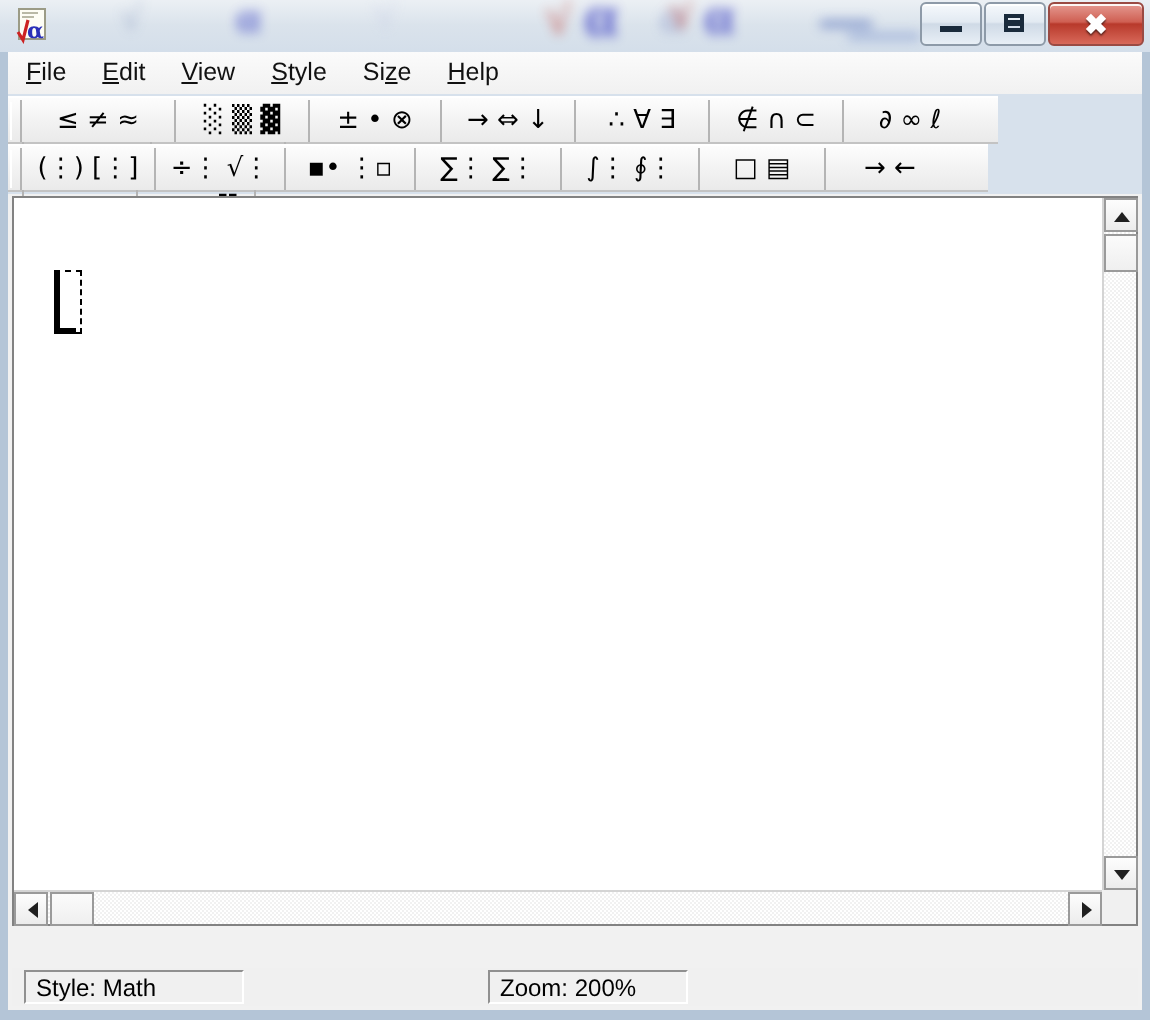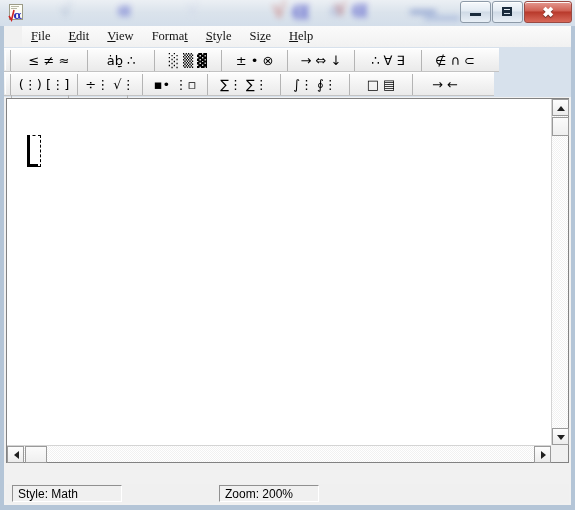--- a/index.html
+++ b/index.html
@@ -57,24 +57,23 @@
     border-right:4px solid rgba(176,194,213,.95);
     border-bottom:5px solid rgba(176,194,213,.95);
     background:#f0f0f0;
   }
   .client{
     position:absolute;left:0;top:0;right:0;bottom:0;
     background:#f1f1f1;
   }
   
   .menubar{
-    position:absolute;left:18px;top:0;right:0;height:21px;
+    position:absolute;left:0;top:0;right:0;height:21px;
     background:linear-gradient(to bottom,#fbfbfb,#f1f1f1);
     border-bottom:1px solid #dcdcdc;
-    font-family:Liberation Serif, serif;
   }
   .menu-item{
     float:left;height:21px;line-height:21px;padding:0 9px;
     font-size:12.5px;color:#111;cursor:default;
   }
   .menu-item u{text-decoration:underline;}
   
   .toolbar{
     position:absolute;left:0;top:21px;right:0;height:50px;
     background:#d7e1ec;
@@ -207,33 +206,31 @@
     </div>
   </div>
 
   <div class="frame">
     <div class="client">
 
       <div class="menubar">
         <div class="menu-item"><span></span><u>F</u><span>ile</span></div>
         <div class="menu-item"><span></span><u>E</u><span>dit</span></div>
         <div class="menu-item"><span></span><u>V</u><span>iew</span></div>
-        <div class="menu-item"><span>Forma</span><u>t</u><span></span></div>
         <div class="menu-item"><span></span><u>S</u><span>tyle</span></div>
         <div class="menu-item"><span>Si</span><u>z</u><span>e</span></div>
         <div class="menu-item"><span></span><u>H</u><span>elp</span></div>
       </div>
 
       <div class="toolbar">
 
         <div class="tbrow r1">
           <div class="tb-grip"></div>
           <div class="tb-grp" id="row1" style="left:6px;">
             <div class="tb-cell" style="width: 76px;">≤ ≠ ≈</div>
-            <div class="tb-cell" style="border-left: 1px solid rgb(180, 180, 180); width: 66px;">ȧḅ̱ ∴</div>
             <div class="tb-cell" style="border-left: 1px solid rgb(180, 180, 180); width: 66px;">░ ▒ ▓</div>
             <div class="tb-cell" style="border-left: 1px solid rgb(180, 180, 180); width: 65px;">± • ⊗</div>
             <div class="tb-cell" style="border-left: 1px solid rgb(180, 180, 180); width: 66px;">→ ⇔ ↓</div>
             <div class="tb-cell" style="border-left: 1px solid rgb(180, 180, 180); width: 66px;">∴ ∀ ∃</div>
             <div class="tb-cell" style="border-left: 1px solid rgb(180, 180, 180); width: 66px;">∉ ∩ ⊂</div>
             <div class="tb-cell" style="border-left: 1px solid rgb(180, 180, 180); width: 66px;">∂ ∞ ℓ</div>
             <div class="tb-cell" style="border-left: 1px solid rgb(180, 180, 180); width: 63px;">λ ω θ</div>
             <div class="tb-cell" style="border-left: 1px solid rgb(180, 180, 180); border-right: 1px solid rgb(180, 180, 180); width: 66px;">Λ Ω ⊛</div>
           </div>
         </div>
@@ -280,18 +277,18 @@
           <div class="sbthumb" style="left:18px;top:0;width:22px;height:17px;"></div>
           <div class="sbbtn" style="right:0;top:0;width:17px;height:17px;">
             <span class="arr arr-rt"></span>
           </div>
         </div>
         <div class="sbcorner"></div>
       </div>
 
       <div class="statusbar">
         <div class="spanel" style="left:6px;width:110px;">Style: Math</div>
-        <div class="spanel" style="left:213px;width:100px;">Zoom: 200%</div>
+        <div class="spanel" style="left:238px;width:100px;">Zoom: 200%</div>
       </div>
 
     </div>
   </div>
 </div>
 
 </body></html>

